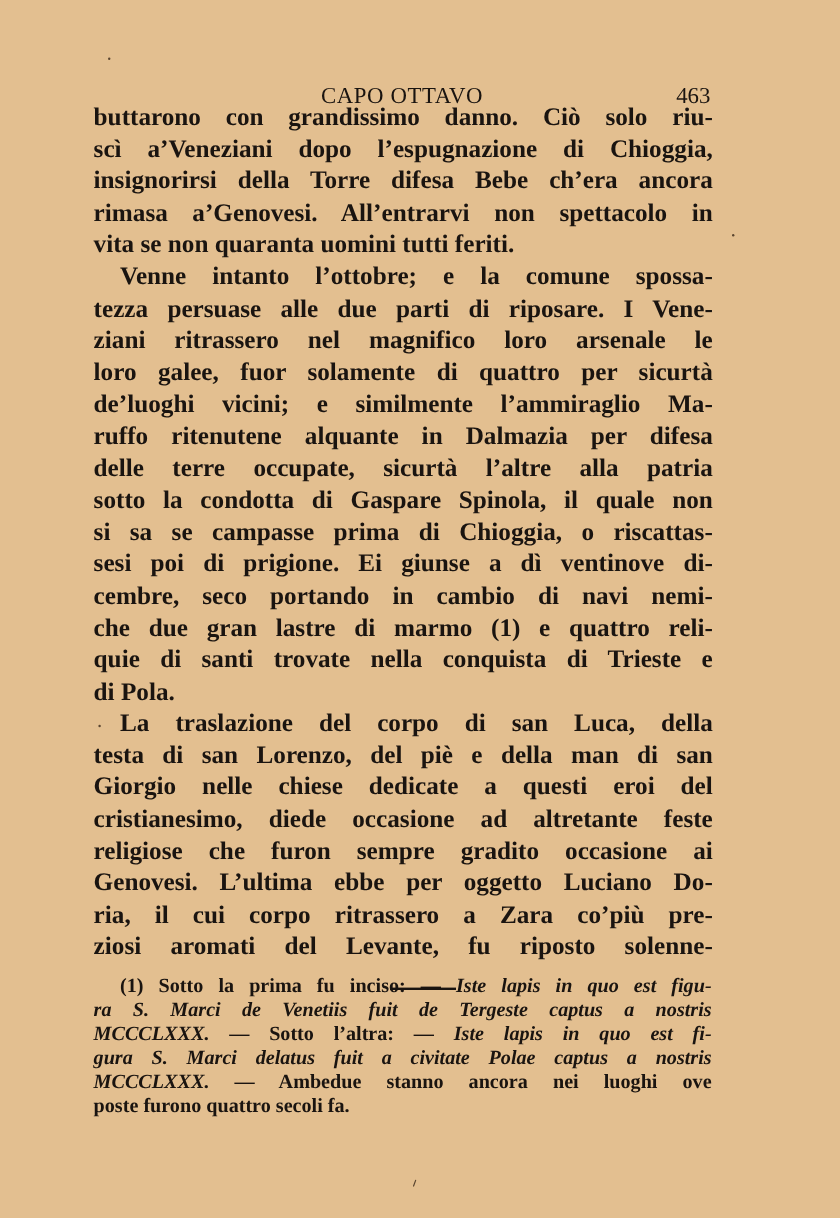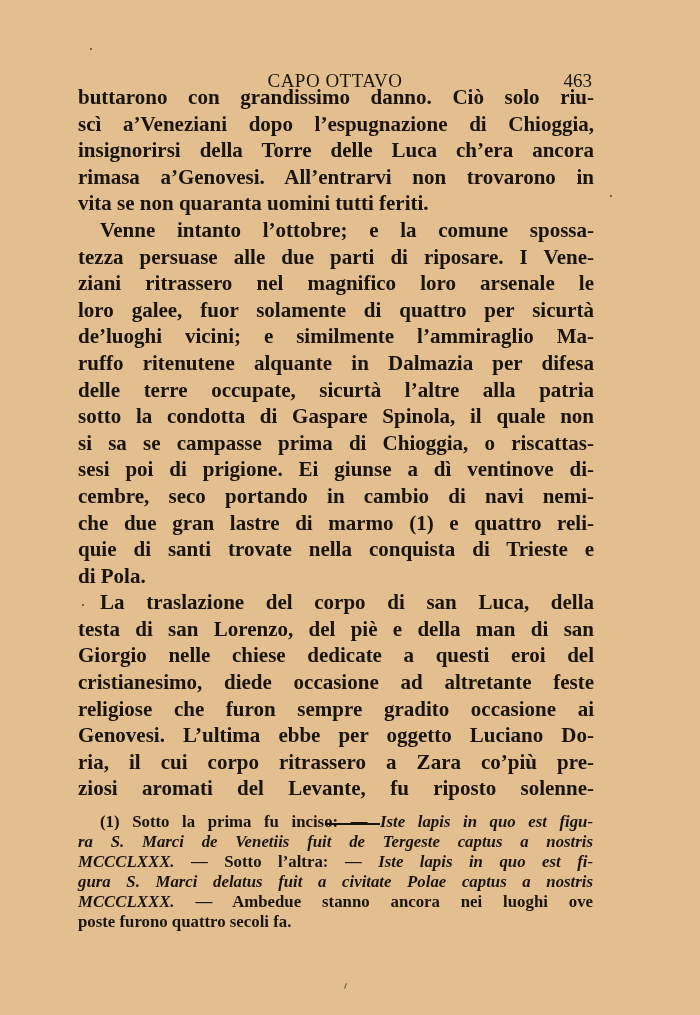--- a/index.html
+++ b/index.html
@@ -52,22 +52,22 @@
 <body>
 
 <div class="header">
   <span class="running-head">CAPO OTTAVO</span>
   <span class="page-number">463</span>
 </div>
 
 <div class="body-text">
   <span class="line">buttarono con grandissimo danno. Ciò solo riu-</span>
   <span class="line">scì a’Veneziani dopo l’espugnazione di Chioggia,</span>
-  <span class="line">insignorirsi della Torre delle Luca ch’era ancora</span>
-  <span class="line">rimasa a’Genovesi. All’entrarvi non trovarono in</span>
+  <span class="line">insignorirsi della Torre difesa Bebe ch’era ancora</span>
+  <span class="line">rimasa a’Genovesi. All’entrarvi non spettacolo in</span>
   <span class="line last">vita se non quaranta uomini tutti feriti.</span>
   <span class="line indent">Venne intanto l’ottobre; e la comune spossa-</span>
   <span class="line">tezza persuase alle due parti di riposare. I Vene-</span>
   <span class="line">ziani ritrassero nel magnifico loro arsenale le</span>
   <span class="line">loro galee, fuor solamente di quattro per sicurtà</span>
   <span class="line">de’luoghi vicini; e similmente l’ammiraglio Ma-</span>
   <span class="line">ruffo ritenutene alquante in Dalmazia per difesa</span>
   <span class="line">delle terre occupate, sicurtà l’altre alla patria</span>
   <span class="line">sotto la condotta di Gaspare Spinola, il quale non</span>
   <span class="line">si sa se campasse prima di Chioggia, o riscattas-</span>

